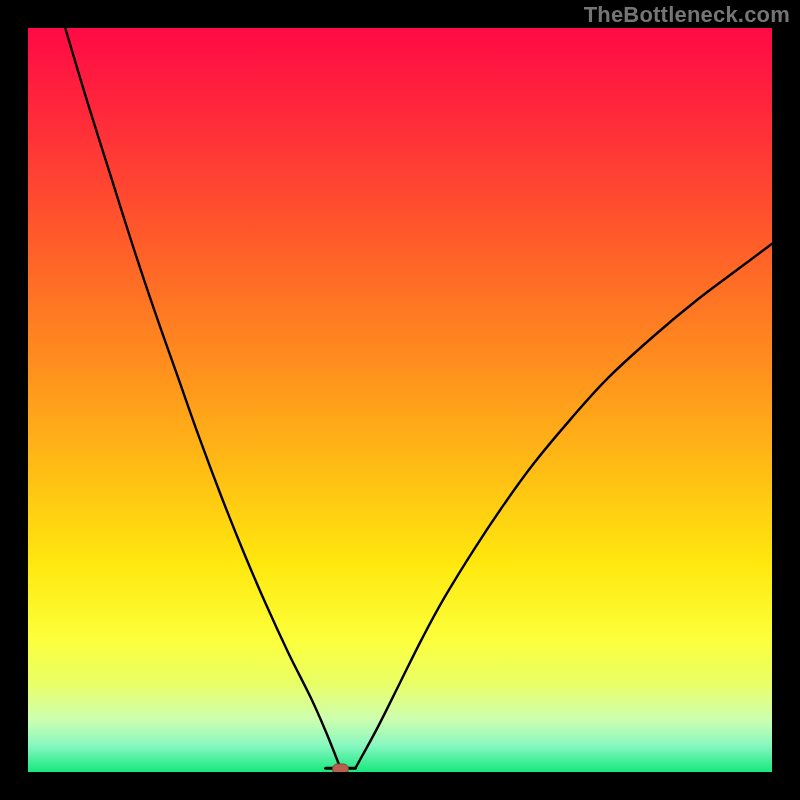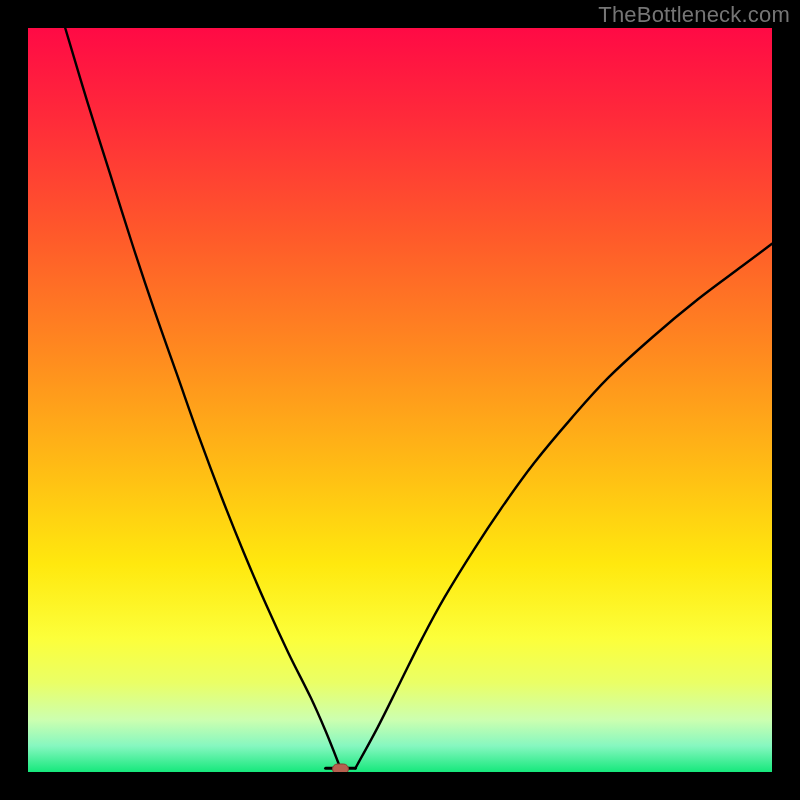--- a/index.html
+++ b/index.html
@@ -15,21 +15,21 @@
     width: 800px;
     height: 800px;
     background: #000;
   }
   .watermark {
     position: absolute;
     top: 2px;
     right: 10px;
     color: #757575;
     font-size: 22px;
-    font-weight: 400;
+    font-weight: 700;
     letter-spacing: 0.2px;
     z-index: 5;
   }
   .plot {
     position: absolute;
     left: 28px;
     top: 28px;
     width: 744px;
     height: 744px;
   }

